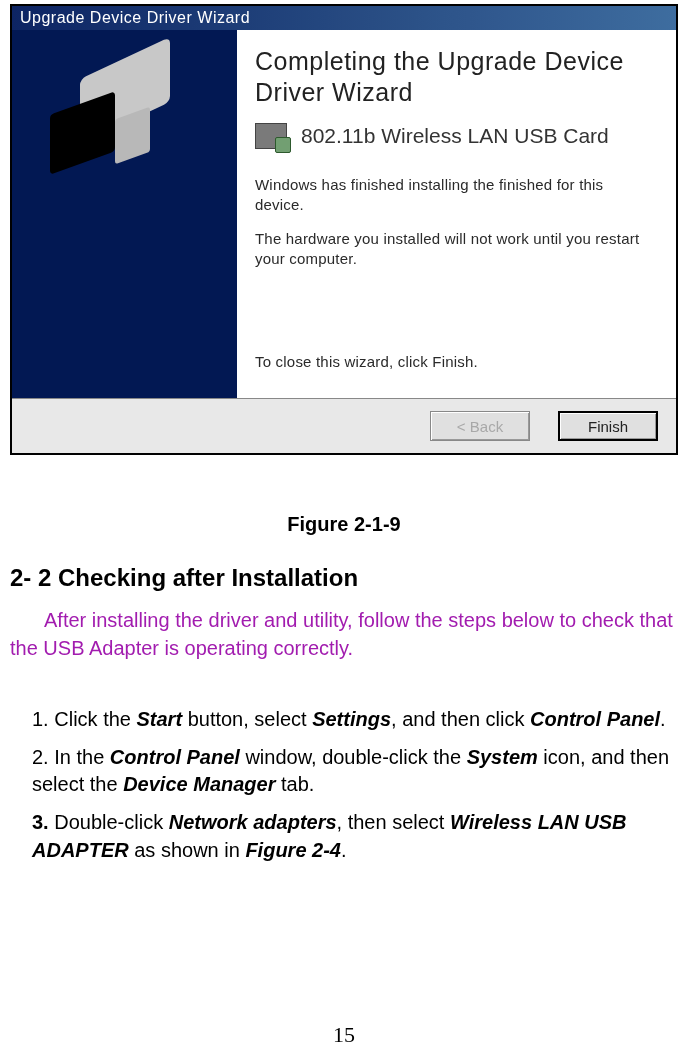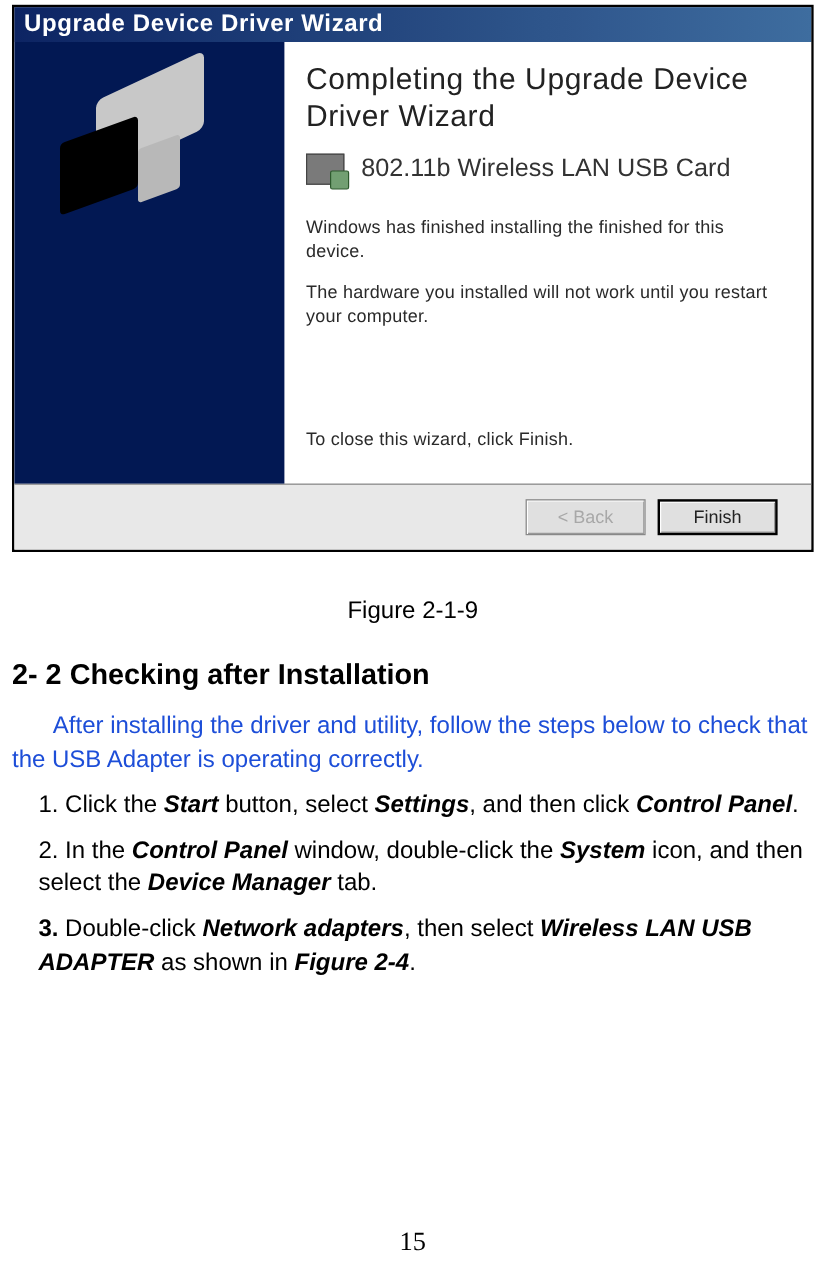--- a/index.html
+++ b/index.html
@@ -15,22 +15,22 @@
   }
   
   .wizard-window {
     border: 2px solid #000;
     background: #e8e8e8;
     filter: grayscale(0.1);
   }
   .title-bar {
     background: linear-gradient(to right, #0a246a, #3a6ea5);
     color: #fff;
-    font-size: 20px;
-    font-weight: bold;
+    font-size: 16px;
+    font-weight: normal;
     padding: 3px 8px;
     letter-spacing: 0.5px;
   }
   .wizard-body {
     background: #fff;
     display: flex;
     min-height: 368px;
   }
   .wizard-left {
     width: 225px;
@@ -112,24 +112,24 @@
     margin-bottom: 14px;
     letter-spacing: 0.2px;
     line-height: 1.35;
   }
   .wiz-text.close-hint {
     margin-top: 82px;
   }
   .button-bar {
     border-top: 1px solid #888;
     background: #e8e8e8;
-    padding: 12px 28px;
+    padding: 12px 18px;
     display: flex;
     justify-content: flex-end;
-    gap: 10px;
+    gap: 28px;
   }
   .win-btn {
     width: 100px;
     height: 30px;
     background: #e0e0e0;
     border: 1px solid #888;
     font-size: 15px;
     color: #555;
     display: flex;
     align-items: center;
@@ -141,38 +141,38 @@
   }
   .win-btn.primary {
     border: 2px solid #000;
     color: #222;
   }
   
   .figure-caption {
     text-align: center;
     font-family: Arial, sans-serif;
     font-size: 20px;
-    font-weight: normal;
-    margin: 38px 0 28px;
+    font-weight: bold;
+    margin: 58px 0 28px;
     color: #000;
   }
   .section-heading {
     font-family: Arial, sans-serif;
     font-size: 24px;
     font-weight: bold;
     margin-bottom: 15px;
     color: #000;
   }
   .para {
     font-family: Arial, sans-serif;
     font-size: 20px;
     line-height: 1.38;
-    margin-bottom: 11px;
+    margin-bottom: 44px;
     text-indent: 34px;
-    color: #1d4ed8;
+    color: #a21caf;
   }
   .steps {
     font-family: Arial, sans-serif;
     font-size: 20px;
     line-height: 1.38;
     color: #000;
     padding: 0 0 0 22px;
   }
   .step {
     margin-bottom: 10px;

